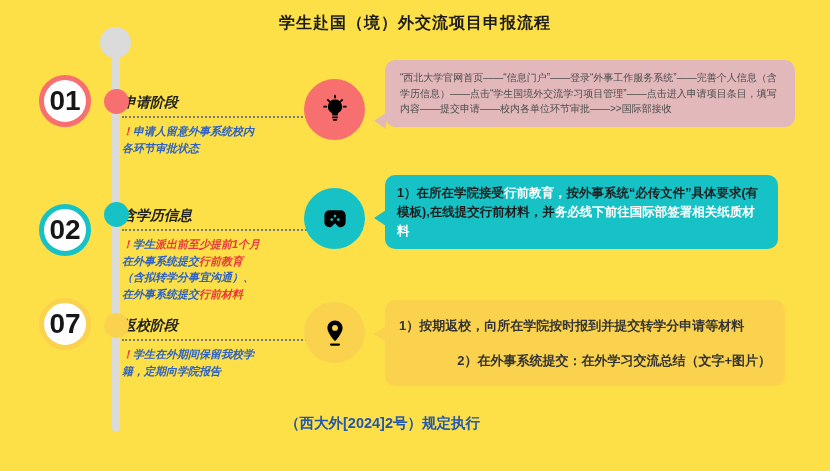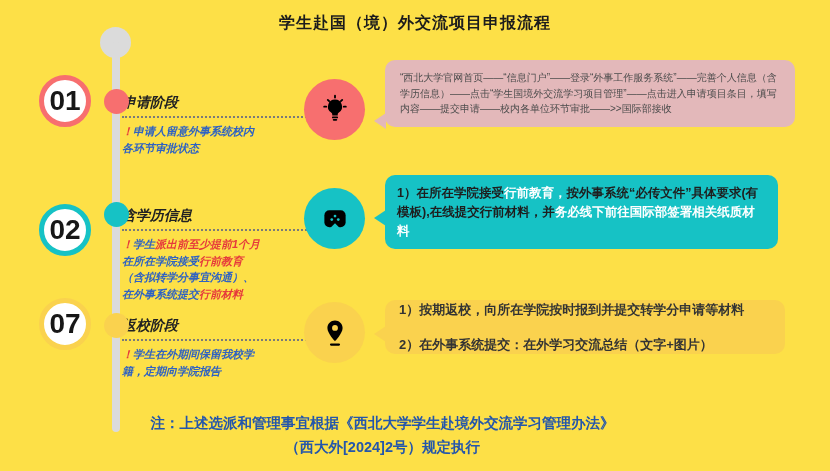--- a/index.html
+++ b/index.html
@@ -50,24 +50,24 @@
                     border-top:8px solid transparent; border-bottom:8px solid transparent;
                     border-right:12px solid; }
   .bubble p { margin:0; }
   .bubble1 { top:60px; width:410px; padding:10px 15px; background:#e3b8ba;
              font-size:10px; line-height:1.57; color:#4c4c4c; font-weight:400; }
   .bubble1::before { top:53px; border-right-color:#e3b8ba; }
   .bubble2 { top:175px; width:393px; padding:9px 12px; background:#16c2c5;
              font-size:12.5px; line-height:1.5; color:#1e1e1e; font-weight:600; }
   .bubble2::before { top:35px; border-right-color:#16c2c5; }
   .bubble2 p + p { margin-top:6px; }
-  .bubble3 { top:300px; width:400px; padding:0 14px; background:#fad24e;
+  .bubble3 { top:300px; width:400px; padding:16px 14px; background:#fad24e;
              font-size:13px; line-height:1.5; color:#333; font-weight:600; }
   .bubble3::before { top:26px; border-right-color:#fad24e; }
-  .bubble3 p + p { margin-top:15px; }
+  .bubble3 p + p { margin-top:15px;text-align:right; }
 
   
   .seg-blue      { color:#2f62c2; }
   .seg-red       { color:#e63a3c; }
   .seg-whitebold { color:#ffffff; font-weight:700; }
   .seg-white     { color:#ffffff; }
   .seg-darkbold  { color:#101010; font-weight:800; }
   .seg-inherit   { }
 
   .footnote { position:absolute; top:412px; left:0; width:765px; text-align:center;
@@ -102,21 +102,21 @@
     <div class="stage-label">申请阶段</div>
     <div class="stage-sep"></div>
     <div class="stage-warning rich"><p><span class="seg-red">！</span><span class="seg-blue">申请人留意外事系统校内
 各环节审批状态</span></p></div>
   </div>
 
   <div class="stage-info si2">
     <div class="stage-label">含学历信息</div>
     <div class="stage-sep"></div>
     <div class="stage-warning rich"><p><span class="seg-red">！</span><span class="seg-blue">学生</span><span class="seg-red">派出前至少提前1个月
-</span><span class="seg-blue">在所在学院接受</span><span class="seg-red">行前教育
+</span><span class="seg-blue">在外事系统提交</span><span class="seg-red">行前教育
 </span><span class="seg-blue">（含拟转学分事宜沟通）、
 在外事系统提交</span><span class="seg-red">行前材料</span></p></div>
   </div>
 
   <div class="stage-info si3">
     <div class="stage-label">返校阶段</div>
     <div class="stage-sep"></div>
     <div class="stage-warning rich"><p><span class="seg-red">！</span><span class="seg-blue">学生在外期间保留我校学
 籍，定期向学院报告</span></p></div>
   </div>
@@ -164,17 +164,16 @@
     </div>
   <div class="bubble bubble2 rich">
       <p><span class="seg-inherit">1）在所在学院接受</span><span class="seg-whitebold">行前教育，</span><span class="seg-inherit">按外事系统“必传文件”具体要求(有模板),在线提交行前材料，并</span><span class="seg-whitebold">务必线下前往国际部签署相关纸质材料</span></p>
     </div>
   <div class="bubble bubble3 rich">
       <p><span class="seg-inherit">1）按期返校，向所在学院按时报到并提交转学分申请等材料</span></p>
       <p><span class="seg-inherit">2）在外事系统提交：在外学习交流总结（文字+图片）</span></p>
     </div>
 
   <div class="footnote">
-    <div>注：上述选派和管理事宜根据《西北大学学生赴境外交流学习管理办法》</div>
     <div>（西大外[2024]2号）规定执行</div>
   </div>
 
 </div>
 
 </body></html>

